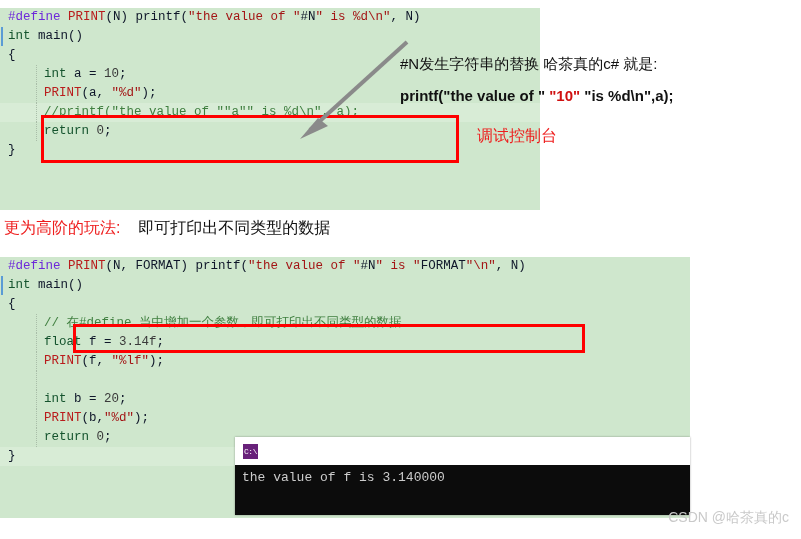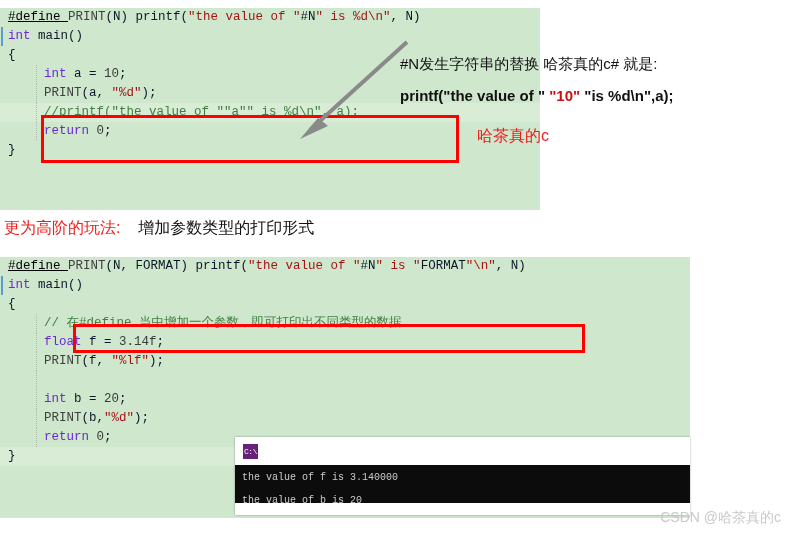--- a/index.html
+++ b/index.html
@@ -57,23 +57,23 @@
     position: absolute;
     left: 36px;
     top: 0;
     width: 1px;
     height: 19px;
     border-left: 1px dotted #a9bda8;
   }
   .hl-line { background: #d8ecd6; }
 
   
-  .tok-pre     { color: #000000; text-decoration: underline; }
-  .tok-kw      { color: #6d28d9; }
-  .tok-macro   { color: #404040; }
+  .tok-pre     { color: #6d28d9; }
+  .tok-kw      { color: #14532d; }
+  .tok-macro   { color: #b91c1c; }
   .tok-str     { color: #a31515; }
   .tok-comment { color: #3f7f3f; }
   .tok-plain   { color: #0f172a; }
   .tok-num     { color: #3a3a3a; }
 
   
   .red-box {
     position: absolute;
     border: 3px solid #ff0000;
     box-sizing: border-box;
@@ -155,34 +155,34 @@
     flex: 0 0 auto;
     letter-spacing: -0.5px;
   }
   #console-title-text {
     font-size: 13.5px;
     color: #1a1a1a;
     white-space: pre;
   }
   #console-body {
     background: #0c0c0c;
-    height: 38px;
+    height: 50px;
     color: #cccccc;
     font-family: "Liberation Mono", monospace;
-    font-size: 10px;
+    font-size: 13px;
     line-height: 23px;
     padding: 1px 0 0 7px;
     box-sizing: border-box;
     white-space: pre;
   }
 
   
   #watermark {
     position: absolute;
-    right: 20px;
+    right: 12px;
     bottom: 12px;
     font-size: 14px;
     color: #c9c9c9;
     white-space: pre;
     font-family: "Liberation Sans", sans-serif;
     margin-left: 46px;
   }
 </style>
 </head>
 <body>
@@ -193,28 +193,28 @@
 
 <svg id="annotation-arrow" viewBox="0 0 125 105" xmlns="http://www.w3.org/2000/svg">
   <line x1="119" y1="4" x2="22" y2="92" stroke="#8a8a8a" stroke-width="4"></line>
   <polygon points="12,101 40,88 30,80" fill="#8a8a8a"></polygon>
 </svg>
 
 <div class="annot" id="annot-note-1">#N发生字符串的替换 哈茶真的c# 就是:</div>
 
 <div class="annot" id="annot-note-2"><span>printf("the value of " </span><span class="red-frag">"10"</span><span> "is %d\n",a);</span></div>
 
-<div class="annot" id="annot-equiv">哈茶真的c</div>
-
-<div id="section-heading"><span class="heading-red">更为高阶的玩法:</span><span class="heading-black">    </span><span class="heading-black">增加参数类型的打印形式</span></div>
+<div class="annot" id="annot-equiv">调试控制台</div>
+
+<div id="section-heading"><span class="heading-red">更为高阶的玩法:</span><span class="heading-black">    </span><span class="heading-black">即可打印出不同类型的数据</span></div>
 
 <div class="code-block" id="code-block-2"><div class="code-line"><span class="tok-pre">#define </span><span class="tok-macro">PRINT</span><span class="tok-plain">(N, FORMAT) printf(</span><span class="tok-str">"the value of "</span><span class="tok-plain">#N</span><span class="tok-str">" is "</span><span class="tok-plain">FORMAT</span><span class="tok-str">"\n"</span><span class="tok-plain">, N)</span></div><div class="code-line"><span class="margin-bar"></span><span class="tok-kw">int </span><span class="tok-plain">main()</span></div><div class="code-line"><span class="tok-plain">{</span></div><div class="code-line indent"><span class="guide"></span><span class="tok-comment">// 在#define 当中增加一个参数，即可打印出不同类型的数据</span></div><div class="code-line indent"><span class="guide"></span><span class="tok-kw">float </span><span class="tok-plain">f = </span><span class="tok-num">3.14f</span><span class="tok-plain">;</span></div><div class="code-line indent"><span class="guide"></span><span class="tok-macro">PRINT</span><span class="tok-plain">(f, </span><span class="tok-str">"%lf"</span><span class="tok-plain">);</span></div><div class="code-line indent"><span class="guide"></span><span class="tok-plain"></span></div><div class="code-line indent"><span class="guide"></span><span class="tok-kw">int </span><span class="tok-plain">b = </span><span class="tok-num">20</span><span class="tok-plain">;</span></div><div class="code-line indent"><span class="guide"></span><span class="tok-macro">PRINT</span><span class="tok-plain">(b,</span><span class="tok-str">"%d"</span><span class="tok-plain">);</span></div><div class="code-line indent"><span class="guide"></span><span class="tok-kw">return </span><span class="tok-num">0</span><span class="tok-plain">;</span></div><div class="code-line hl-line"><span class="tok-plain">}</span></div></div>
 
 <div class="red-box" id="red-box-2"></div>
 
 <div id="console-window">
   <div id="console-titlebar">
     <div id="console-icon">C:\</div>
   </div>
-  <div id="console-body"><div>the value of f is 3.140000</div><div>the value of b is 20</div></div>
+  <div id="console-body"><div>the value of f is 3.140000</div></div>
 </div>
 
 <div id="watermark">CSDN @哈茶真的c</div>
 
 </body></html>

